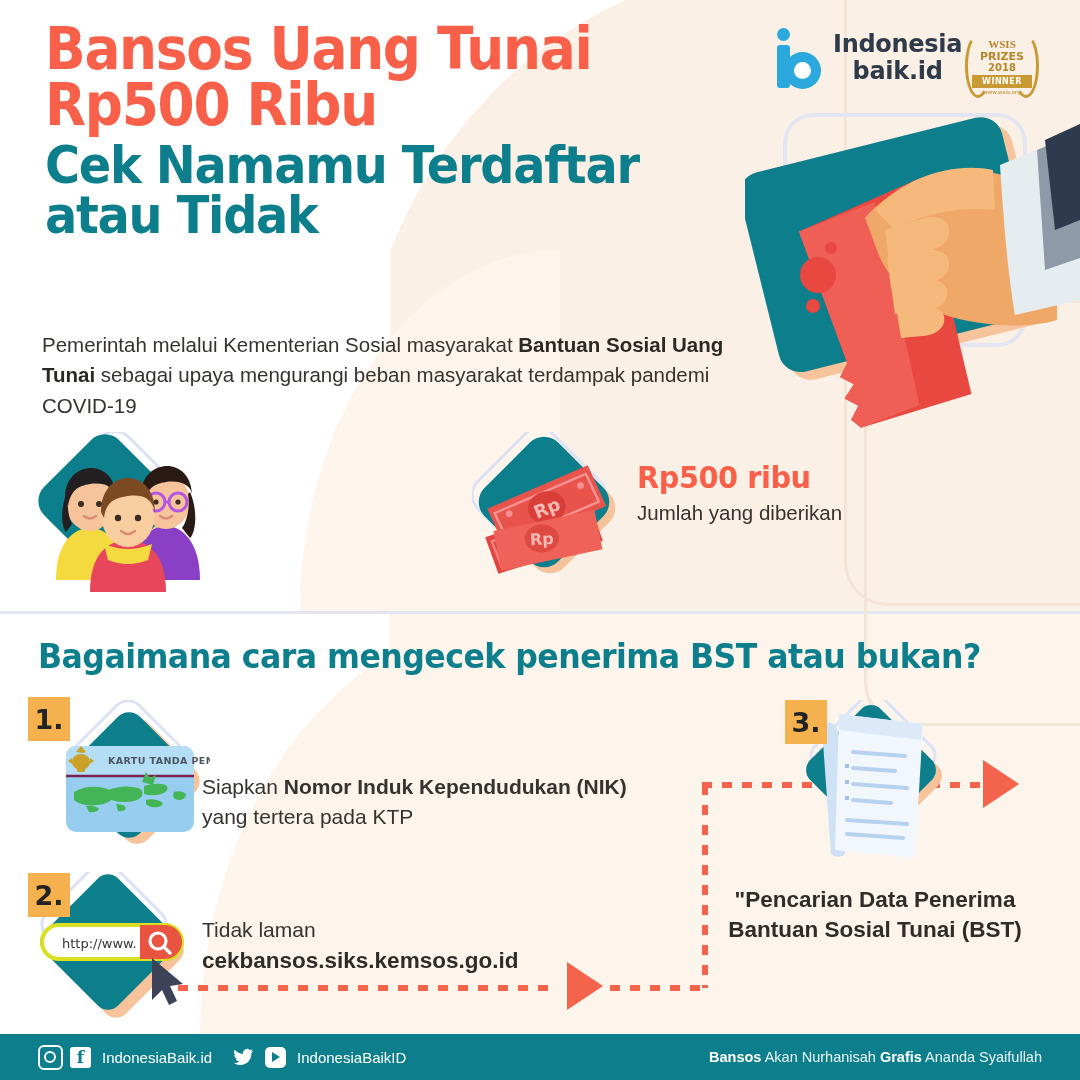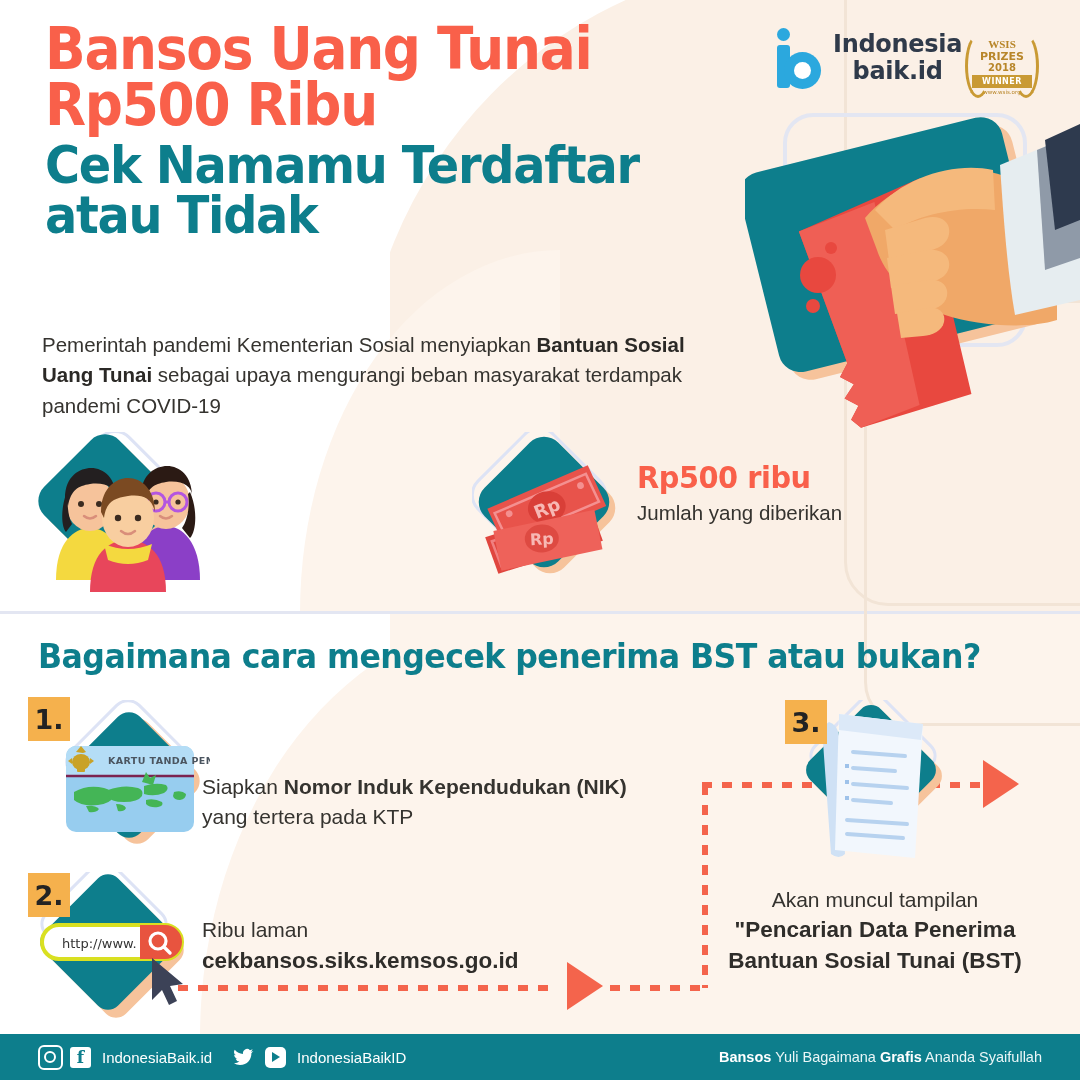--- a/index.html
+++ b/index.html
@@ -178,21 +178,21 @@
   <div class="rounded-outline2"></div>
 
   <div class="title-block">
     <div class="t-line t-red">Bansos Uang Tunai</div>
     <div class="t-line t-red">Rp500 Ribu</div>
     <div class="t-line t-teal t-sub" style="margin-top:8px;">Cek Namamu Terdaftar</div>
     <div class="t-line t-teal t-sub">atau Tidak</div>
   </div>
 
   <div class="lede">
-    <span>Pemerintah pandemi Kementerian Sosial menyiapkan </span><b>Bantuan Sosial Uang Tunai</b><span> sebagai upaya mengurangi beban masyarakat terdampak pandemi COVID-19</span>
+    <span>Pemerintah melalui Kementerian Sosial masyarakat </span><b>Bantuan Sosial Uang Tunai</b><span> sebagai upaya mengurangi beban masyarakat terdampak pandemi COVID-19</span>
   </div>
 
   <div class="logo-wrap">
     <div class="logo-mark">
       <div class="logo-dot"></div>
         <div class="logo-b-stem"></div>
       <div class="logo-b-bowl"></div>
         <div class="logo-b-hole"></div>
     </div>
     <div class="logo-text">
@@ -350,21 +350,21 @@
     <rect x="28" y="26" width="104" height="104" rx="14" fill="#F6C39B" transform="rotate(45 80 78)"></rect>
     <rect x="20" y="18" width="104" height="104" rx="14" fill="#0D7E8C" transform="rotate(45 72 70)"></rect>
     <rect x="6" y="53" width="140" height="34" rx="17" fill="#ffffff" stroke="#D9E021" stroke-width="4"></rect>
     <text x="26" y="76" font-size="13" fill="#333" font-family="DejaVu Sans, sans-serif">http://www.</text>
     <path d="M104 53 h25 a17 17 0 0 1 0 34 h-25 z" fill="#E8543F"></path>
     <circle cx="122" cy="69" r="8" fill="none" stroke="#ffffff" stroke-width="3.2"></circle>
     <line x1="128" y1="75" x2="134" y2="81" stroke="#ffffff" stroke-width="3.4" stroke-linecap="round"></line>
     <path d="M116 86 L116 128 L126 118 L133 133 L141 129 L134 114 L147 112 Z" fill="#3C4257"></path>
   </svg>
   <div class="step-text st2">
-    <div>Ribu laman</div>
+    <div>Tidak laman</div>
     <div class="url-strong">cekbansos.siks.kemsos.go.id</div>
   </div>
 
   <div class="badge b3">3.</div>
   <svg style="position:absolute;left:795px;top:700px;z-index:6;" width="170" height="180" viewBox="0 0 170 180">
     <rect x="30" y="8" width="96" height="96" rx="14" fill="none" stroke="#DDE3F5" stroke-width="3" transform="rotate(45 78 56)"></rect>
     <rect x="32" y="26" width="100" height="100" rx="14" fill="#F6C39B" transform="rotate(45 82 76)"></rect>
     <rect x="26" y="20" width="100" height="100" rx="14" fill="#0D7E8C" transform="rotate(45 76 70)"></rect>
     <path d="M34 22 q-10 6 -6 20 l8 112 q8 6 14 0 l-6 -118 q-2 -12 -10 -14 z" fill="#CFE1F5"></path>
     <path d="M44 14 L128 24 L120 158 L40 150 Z" fill="#F2F7FD"></path>
@@ -377,37 +377,36 @@
       <line x1="52" y1="120" x2="112" y2="124"></line>
       <line x1="52" y1="134" x2="108" y2="138"></line>
     </g>
     <g fill="#9EC2EA">
       <rect x="50" y="64" width="4" height="4"></rect>
         <rect x="50" y="80" width="4" height="4"></rect>
       <rect x="50" y="96" width="4" height="4"></rect>
     </g>
   </svg>
   <div class="step-text st3">
-    <div class="l1">Akan muncul tampilan</div>
     <div class="l2">"Pencarian Data Penerima</div>
     <div class="l2">Bantuan Sosial Tunai (BST)</div>
   </div>
 
   <div class="footer">
     <div class="f-left">
       <span class="ico ico-ig"></span>
       <span class="ico ico-fb">f</span>
       <span class="f-label">IndonesiaBaik.id</span>
       <svg class="ico" viewBox="0 0 24 24" style="margin-left:4px;">
         <path fill="#ffffff" d="M23 4.5c-.8.4-1.7.6-2.6.8 1-.6 1.7-1.5 2-2.6-.9.5-1.9.9-3 1.1a4.6 4.6 0 0 0-7.9 4.2A13 13 0 0 1 2 3.2a4.6 4.6 0 0 0 1.4 6.2c-.7 0-1.4-.2-2-.5 0 2.2 1.5 4.1 3.6 4.5-.6.2-1.3.2-2 .1a4.6 4.6 0 0 0 4.3 3.2A9.3 9.3 0 0 1 1 18.6a13 13 0 0 0 7 2c8.4 0 13-7 13-13v-.6c.9-.6 1.6-1.4 2.2-2.3z"></path>
       </svg>
       <span class="ico ico-yt" style="margin-left:4px;"></span>
       <span class="f-label">IndonesiaBaikID</span>
     </div>
     <div class="f-right">
       <b>Bansos</b>
-      <span>Yuli Bagaimana</span>
+      <span>Akan Nurhanisah</span>
       <b>Grafis</b>
       <span>Ananda Syaifullah</span>
     </div>
   </div>
 
 </div>
 
 </body></html>

